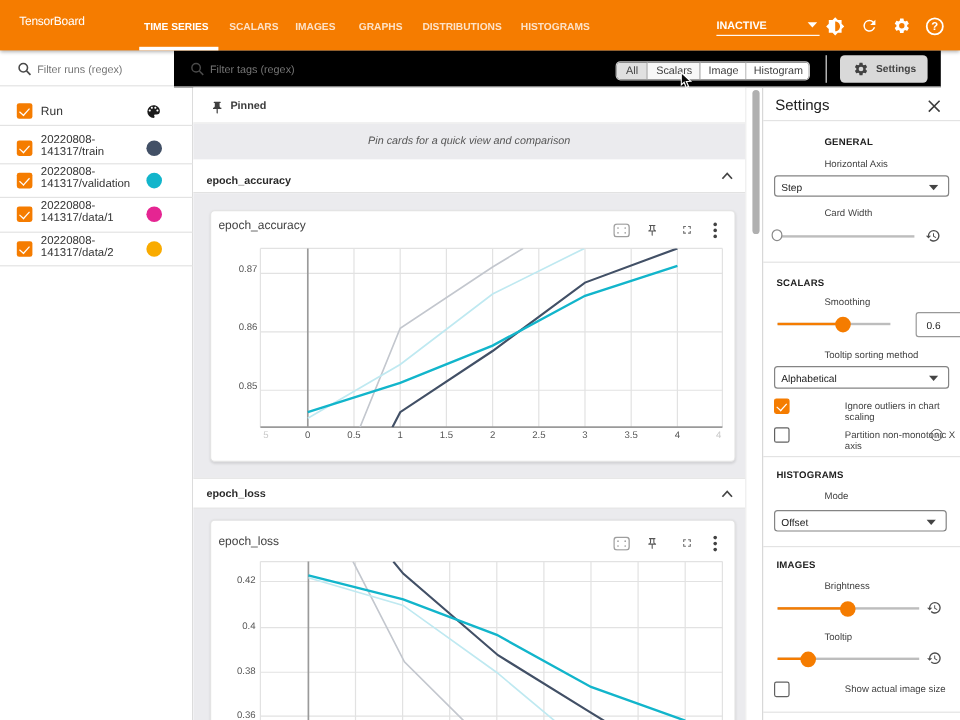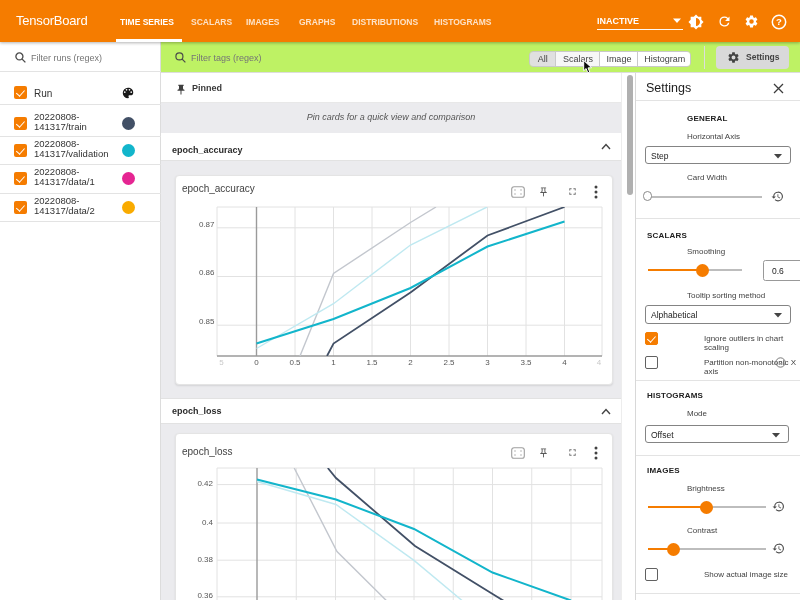--- a/index.html
+++ b/index.html
@@ -24,21 +24,21 @@
   .slabel { position:absolute; font-size:8px; color:#424242;padding-left:40px; }
   .selbox { position:absolute; border:1px solid #848484; border-radius:3px; background:#fff; }
   .selbox span { position:absolute; left:5px; top:3.5px; font-size:8.5px; color:#222; }
   .tab { position:absolute; font-size:8.5px; font-weight:700; letter-spacing:0; }
 </style>
 </head>
 <body>
 <div id="app">
 
   <div class="abs" style="left:0;top:0;width:800px;height:42px;background:#f57c00;box-shadow:0 1px 3px rgba(0,0,0,0.3);z-index:30;">
-    <div class="abs" style="left:16px;top:13px;font-size:13px;font-weight:500;color:#fff;letter-spacing:-0.2px;">TensorBoard</div>
+    <div class="abs" style="left:16px;top:13px;font-size:10px;font-weight:500;color:#fff;letter-spacing:-0.2px;">TensorBoard</div>
     <div class="abs tab" style="left:120px;top:17px;color:#fff;">TIME SERIES</div>
     <div class="abs tab" style="left:191px;top:17px;color:rgba(255,255,255,0.78);">SCALARS</div>
     <div class="abs tab" style="left:246px;top:17px;color:rgba(255,255,255,0.78);">IMAGES</div>
     <div class="abs tab" style="left:299px;top:17px;color:rgba(255,255,255,0.78);text-align:right;">GRAPHS</div>
     <div class="abs tab" style="left:352px;top:17px;color:rgba(255,255,255,0.78);">DISTRIBUTIONS</div>
     <div class="abs tab" style="left:434px;top:17px;color:rgba(255,255,255,0.78);">HISTOGRAMS</div>
     <div class="abs" style="left:116px;top:39px;width:66px;height:3px;background:#fff;"></div>
 
     <div class="abs" style="left:597px;top:16px;font-size:9px;font-weight:700;color:#fff;letter-spacing:0;">INACTIVE</div>
     <div class="abs" style="left:597px;top:28.5px;width:86px;height:1.5px;background:rgba(255,255,255,0.95);"></div>
@@ -90,21 +90,21 @@
     <div class="abs runname" style="left:34px;top:125px;">20220808-<br>141317/data/1</div>
     <div class="abs dot" style="left:122px;top:130px;background:#e52592;"></div>
     <div class="abs" style="left:0;top:151px;width:161px;height:1px;background:#e3e3e3;"></div>
 
     <div class="cb" style="left:14px;top:159px;"></div>
     <div class="abs runname" style="left:34px;top:154px;">20220808-<br>141317/data/2</div>
     <div class="abs dot" style="left:122px;top:159px;background:#f9ab00;"></div>
     <div class="abs" style="left:0;top:179px;width:161px;height:1px;background:#e3e3e3;"></div>
   </div>
 
-  <div class="abs" style="left:161px;top:42px;width:639px;height:31px;background:#bef264;">
+  <div class="abs" style="left:145px;top:42px;width:639px;height:31px;background:#000000;">
     <svg class="abs" style="left:13px;top:9px;" width="13" height="13" viewBox="0 0 24 24">
       <circle cx="10" cy="10" r="6.5" fill="none" stroke="#4a4a4a" stroke-width="2.2"></circle>
       <path d="M15 15 L21 21" stroke="#4a4a4a" stroke-width="2.4"></path>
     </svg>
     <div class="abs" style="left:30px;top:11px;font-size:9px;color:#757575;">Filter tags (regex)</div>
 
     <div class="abs" style="left:368px;top:8.5px;width:162px;height:16.5px;border:1px solid #c9c9c9;border-radius:4px;overflow:hidden;">
       <div class="seg" style="left:0;width:25.4px;background:#e0e0e0;">All</div>
       <div class="seg" style="left:25.4px;width:44px;border-left:1px solid #c9c9c9;background:#f7f7f7;">Scalars</div>
       <div class="seg" style="left:69.4px;width:38px;border-left:1px solid #c9c9c9;">Image</div>
@@ -346,21 +346,21 @@
     <div class="abs" style="left:0;top:382px;width:165px;height:1px;background:#e3e3e3;"></div>
 
     <div class="shead" style="left:11px;top:393px;">IMAGES</div>
     <div class="slabel" style="left:11px;top:411px;">Brightness</div>
     <div class="abs" style="left:12px;top:433px;width:118px;height:2px;background:#bdbdbd;"></div>
     <div class="abs" style="left:12px;top:433px;width:58px;height:2px;background:#f57c00;"></div>
     <div class="abs" style="left:63.5px;top:427.5px;width:13px;height:13px;border-radius:50%;background:#f57c00;"></div>
     <svg class="abs" style="left:136px;top:427px;" width="13" height="13" viewBox="0 0 24 24">
       <path d="M13 3a9 9 0 0 0-9 9H1l3.89 3.89.07.14L9 12H6a7 7 0 1 1 7 7 6.95 6.95 0 0 1-4.9-2.03l-1.42 1.42A9 9 0 1 0 13 3zm-1 5v5l4.28 2.54.72-1.21-3.5-2.08V8H12z" fill="#4e4e4e"></path>
     </svg>
-    <div class="slabel" style="left:11px;top:453px;">Contrast</div>
+    <div class="slabel" style="left:11px;top:453px;">Tooltip</div>
     <div class="abs" style="left:12px;top:475px;width:118px;height:2px;background:#bdbdbd;"></div>
     <div class="abs" style="left:12px;top:475px;width:25px;height:2px;background:#f57c00;"></div>
     <div class="abs" style="left:30.5px;top:469.5px;width:13px;height:13px;border-radius:50%;background:#f57c00;"></div>
     <svg class="abs" style="left:136px;top:469px;" width="13" height="13" viewBox="0 0 24 24">
       <path d="M13 3a9 9 0 0 0-9 9H1l3.89 3.89.07.14L9 12H6a7 7 0 1 1 7 7 6.95 6.95 0 0 1-4.9-2.03l-1.42 1.42A9 9 0 1 0 13 3zm-1 5v5l4.28 2.54.72-1.21-3.5-2.08V8H12z" fill="#4e4e4e"></path>
     </svg>
     <div class="cb2" style="left:9px;top:495px;"></div>
     <div class="slabel" style="left:28px;top:497px;">Show actual image size</div>
     <div class="abs" style="left:0;top:520px;width:165px;height:1px;background:#e3e3e3;"></div>
   </div>

